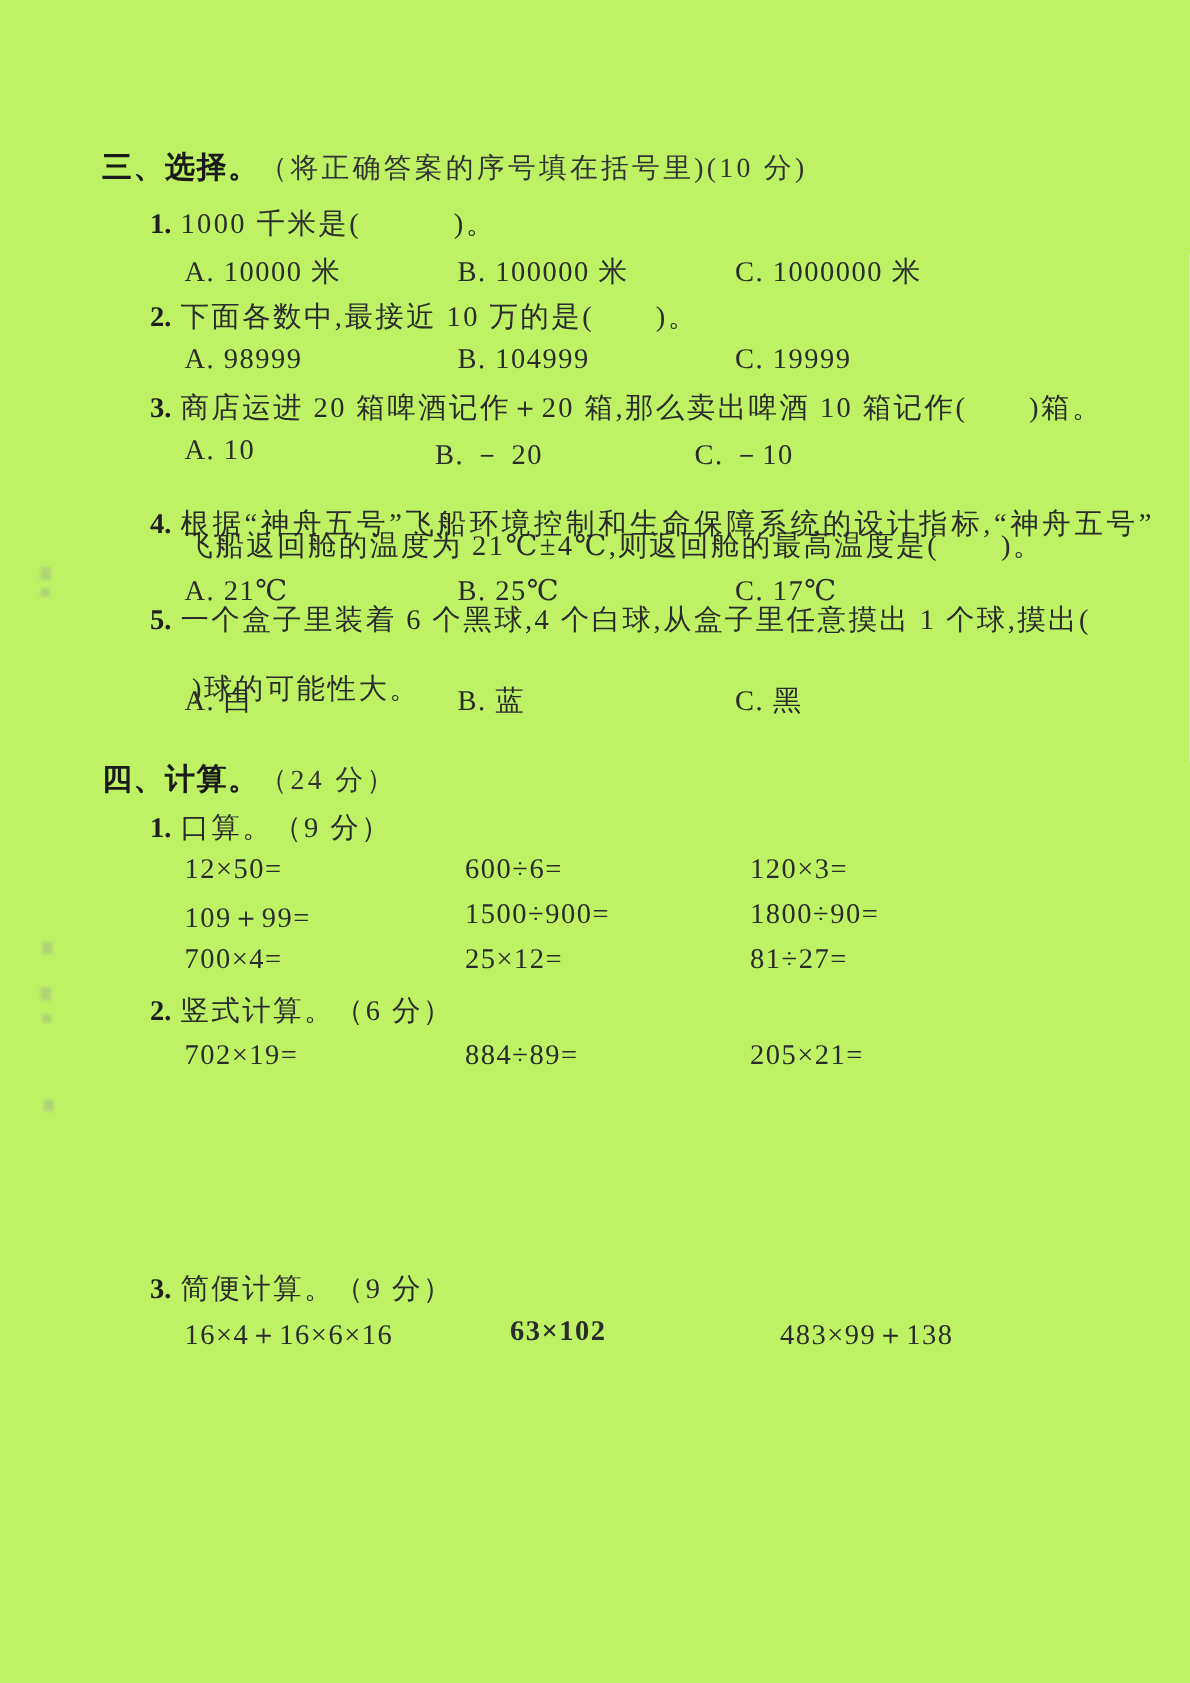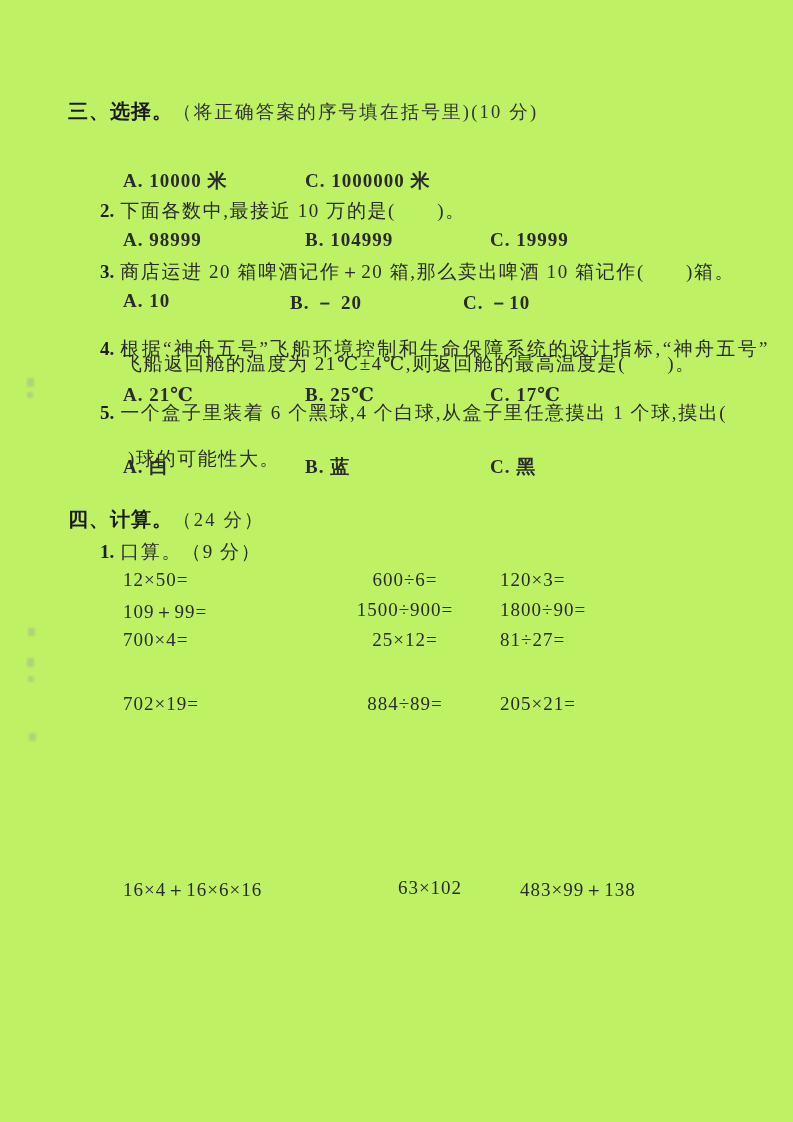--- a/index.html
+++ b/index.html
@@ -12,47 +12,51 @@
     background: #bef264;
     font-family: "Liberation Serif", "DejaVu Serif", serif;
     color: #2b2b2b;
     overflow: hidden;
   }
   .line { position: absolute; white-space: nowrap; font-size: 19px; letter-spacing: 1.6px; }
   .sec-title { font-size: 20px; font-weight: 700; letter-spacing: 1px; color: #1a1a1a; }
   .sec-sub { font-size: 18.5px; letter-spacing: 2.2px; color: #333; }
   .qnum { font-weight: 700; margin-right: 6px; letter-spacing: 0; color: #1f1f1f; }
   .spread { letter-spacing: 2.4px; margin-top: 16px; }
-  .opts { position: absolute; display: flex; font-size: 19px; letter-spacing: 1px; font-weight: bold; }
+  .opts { position: absolute; display: flex; font-size: 19px; letter-spacing: 1px; }
   .opts .c1 { width: 182px; }
   .opts .c2 { width: 185px; }
   .mrow { position: absolute; display: flex; font-size: 19px; letter-spacing: 1px; }
   .mrow .c1 { width: 187px; }
-  .mrow .c2 { width: 190px; text-align: center; }
+  .mrow .c2 { width: 190px; }
   .srow .c1 { width: 217px; }
-  .srow .c2 { width: 180px; }
+  .srow .c2 { width: 180px; font-weight: bold; }
   .artifact {
     position: absolute;
     background: #9a9a9a;
     opacity: 0.35;
     filter: blur(1px);
     border-radius: 1px;
   }
 </style>
 </head>
 <body>
 
 <div class="page">
 
   <div class="line" style="top:98px; left:68px">
     <span class="sec-title">三、选择。</span><span class="sec-sub">（将正确答案的序号填在括号里)(10 分)</span>
   </div>
 
+  <div class="line" style="top:136px; left:100px">
+    <span class="qnum">1.</span><span>1000 千米是(　　　)。</span>
+  </div>
   <div class="opts" style="top:168px; left:123px">
     <span class="c1">A. 10000 米</span>
+    <span class="c2">B. 100000 米</span>
     <span class="c3">C. 1000000 米</span>
   </div>
 
   <div class="line" style="top:198px; left:100px">
     <span class="qnum">2.</span><span>下面各数中,最接近 10 万的是(　　)。</span>
   </div>
   <div class="opts" style="top:229px; left:123px">
     <span class="c1">A. 98999</span>
     <span class="c2">B. 104999</span>
     <span class="c3">C. 19999</span>
@@ -107,26 +111,32 @@
     <span class="c1">109＋99=</span>
     <span class="c2">1500÷900=</span>
     <span class="c3">1800÷90=</span>
   </div>
   <div class="mrow" style="top:629px; left:123px">
     <span class="c1">700×4=</span>
     <span class="c2">25×12=</span>
     <span class="c3">81÷27=</span>
   </div>
 
+  <div class="line" style="top:661px; left:100px">
+    <span class="qnum">2.</span><span>竖式计算。（6 分）</span>
+  </div>
   <div class="mrow" style="top:693px; left:123px">
     <span class="c1">702×19=</span>
     <span class="c2">884÷89=</span>
     <span class="c3">205×21=</span>
   </div>
 
+  <div class="line" style="top:846px; left:100px">
+    <span class="qnum">3.</span><span>简便计算。（9 分）</span>
+  </div>
   <div class="mrow srow" style="top:877px; left:123px">
     <span class="c1">16×4＋16×6×16</span>
     <span class="c2">63×102</span>
     <span class="c3">483×99＋138</span>
   </div>
 
   <div class="artifact" style="top:378px; left:27px; width:7px; height:9px"></div>
   <div class="artifact" style="top:392px; left:27px; width:6px; height:6px"></div>
   <div class="artifact" style="top:628px; left:28px; width:7px; height:8px"></div>
   <div class="artifact" style="top:658px; left:27px; width:7px; height:9px"></div>

